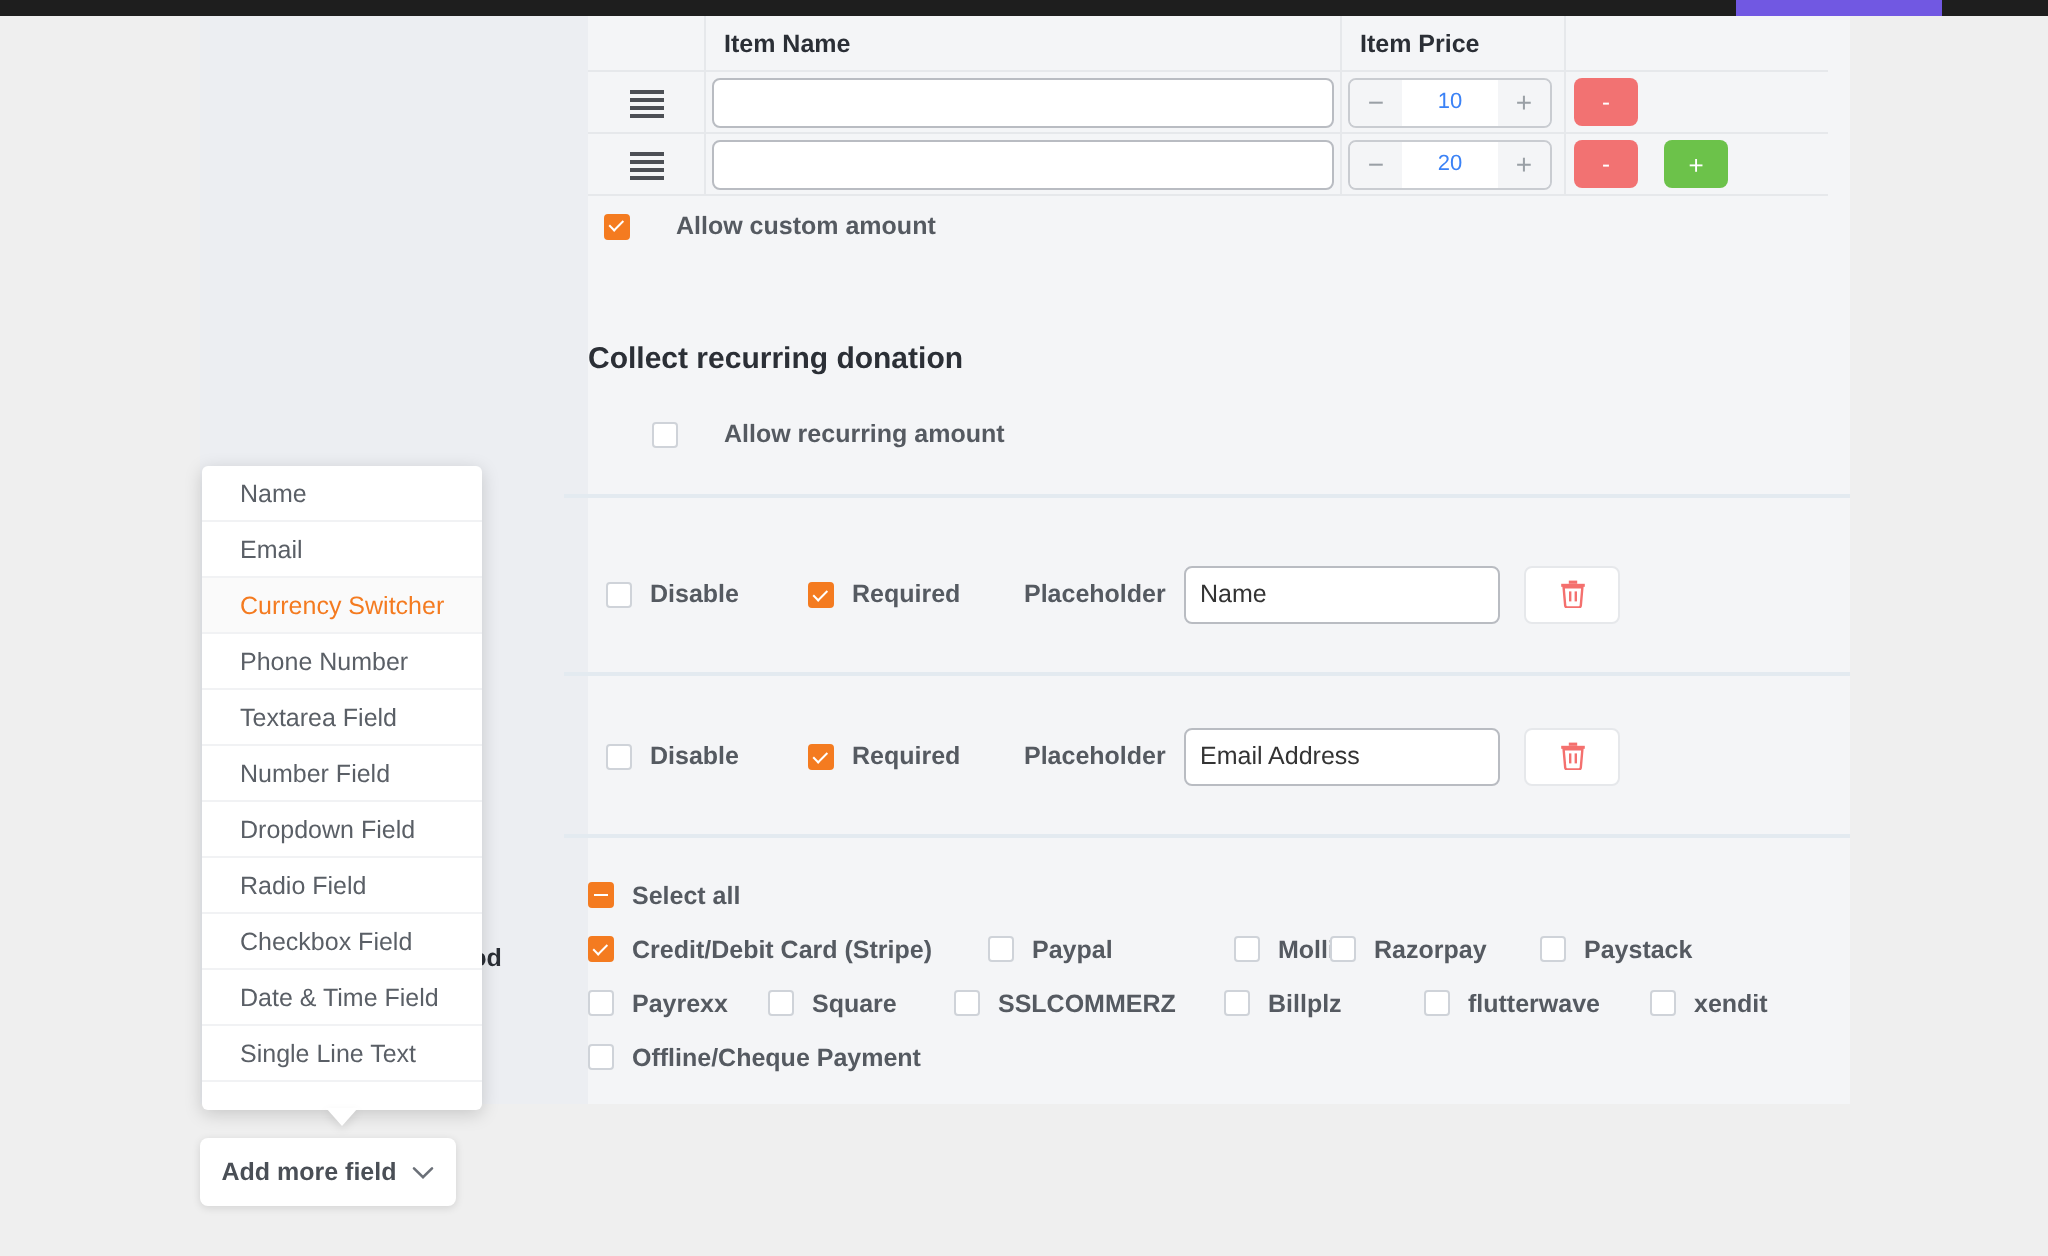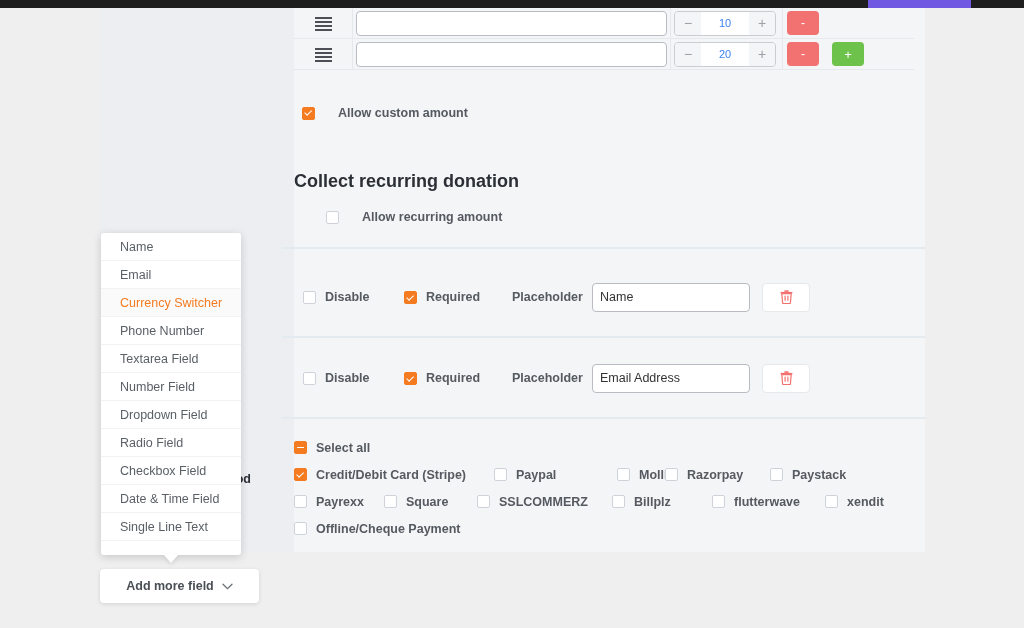--- a/index.html
+++ b/index.html
@@ -146,21 +146,21 @@
   .cbx.ind::after {
     content: ""; width: 7px; height: 1.8px; background: #fff;
   }
 
   .cb-line { display: flex; align-items: center; gap: 23px; }
   .cb-label { font-size: 12.5px; font-weight: bold; color: #555a61; }
 
   .allow-custom { position: absolute; left: 302px; top: 106px; }
   .sec-heading {
     position: absolute; left: 294px; top: 171px;
-    font-size: 18px; font-weight: bold; color: #2b2f36;
+    font-size: 15px; font-weight: bold; color: #2b2f36;
   }
   .allow-recurring { position: absolute; left: 303px; top: 210px; margin-left: 23px; }
 
   
   .field-row {
     position: absolute; left: 294px; width: 620px; height: 46px;
     display: flex; align-items: center;
   }
   .fr-disable { display: flex; align-items: center; gap: 9px; width: 110px; padding-left: 9px; }
   .fr-required { display: flex; align-items: flex-end; gap: 9px; width: 108px; }
@@ -196,21 +196,21 @@
   }
   .dd-item.active { color: #f47b20; background: #fafafa; }
   .dd-tail {
     position: absolute; left: 62px; top: 321px;
     width: 0; height: 0; border-left: 8px solid transparent;
     border-right: 8px solid transparent; border-top: 9px solid #fff;
     filter: drop-shadow(0 2px 2px rgba(0,0,0,0.09));
   }
 
   .add-field-btn {
-    position: absolute; left: 100px; top: 569px; width: 159px; height: 34px;
+    position: absolute; left: 100px; top: 569px; width: 128px; height: 34px;
     background: #fff; border-radius: 4px; box-shadow: 0 1px 4px rgba(0,0,0,0.12);
     display: flex; align-items: center; justify-content: center; gap: 8px;
     cursor: pointer; z-index: 41;
   }
   .add-field-label { font-size: 12.5px; font-weight: bold; color: #4a4f56; }
 
   .hidden-heading {
     position: absolute; left: 228px; top: 472px;
     font-size: 12.5px; font-weight: bold; color: #2b2f36; z-index: 5;
   }
@@ -229,20 +229,26 @@
   <div class="zone-bottom"></div>
 
   <div class="panel"></div>
   <div class="panel-gutter"></div>
 
   <div class="section-divider" style="top:247px;"></div>
   <div class="section-divider" style="top:336px;"></div>
   <div class="section-divider" style="top:417px;"></div>
 
   <div class="table">
+    <div class="thead">
+      <div class="th-handle"></div>
+      <div class="th-name">Item Name</div>
+      <div class="th-price">Item Price</div>
+      <div class="th-act"></div>
+    </div>
 
     <div class="trow">
       <div class="td-handle">
         <span class="drag-handle">
           <i></i>
             <i></i>
             <i></i>
             <i></i>
         </span>
       </div>

